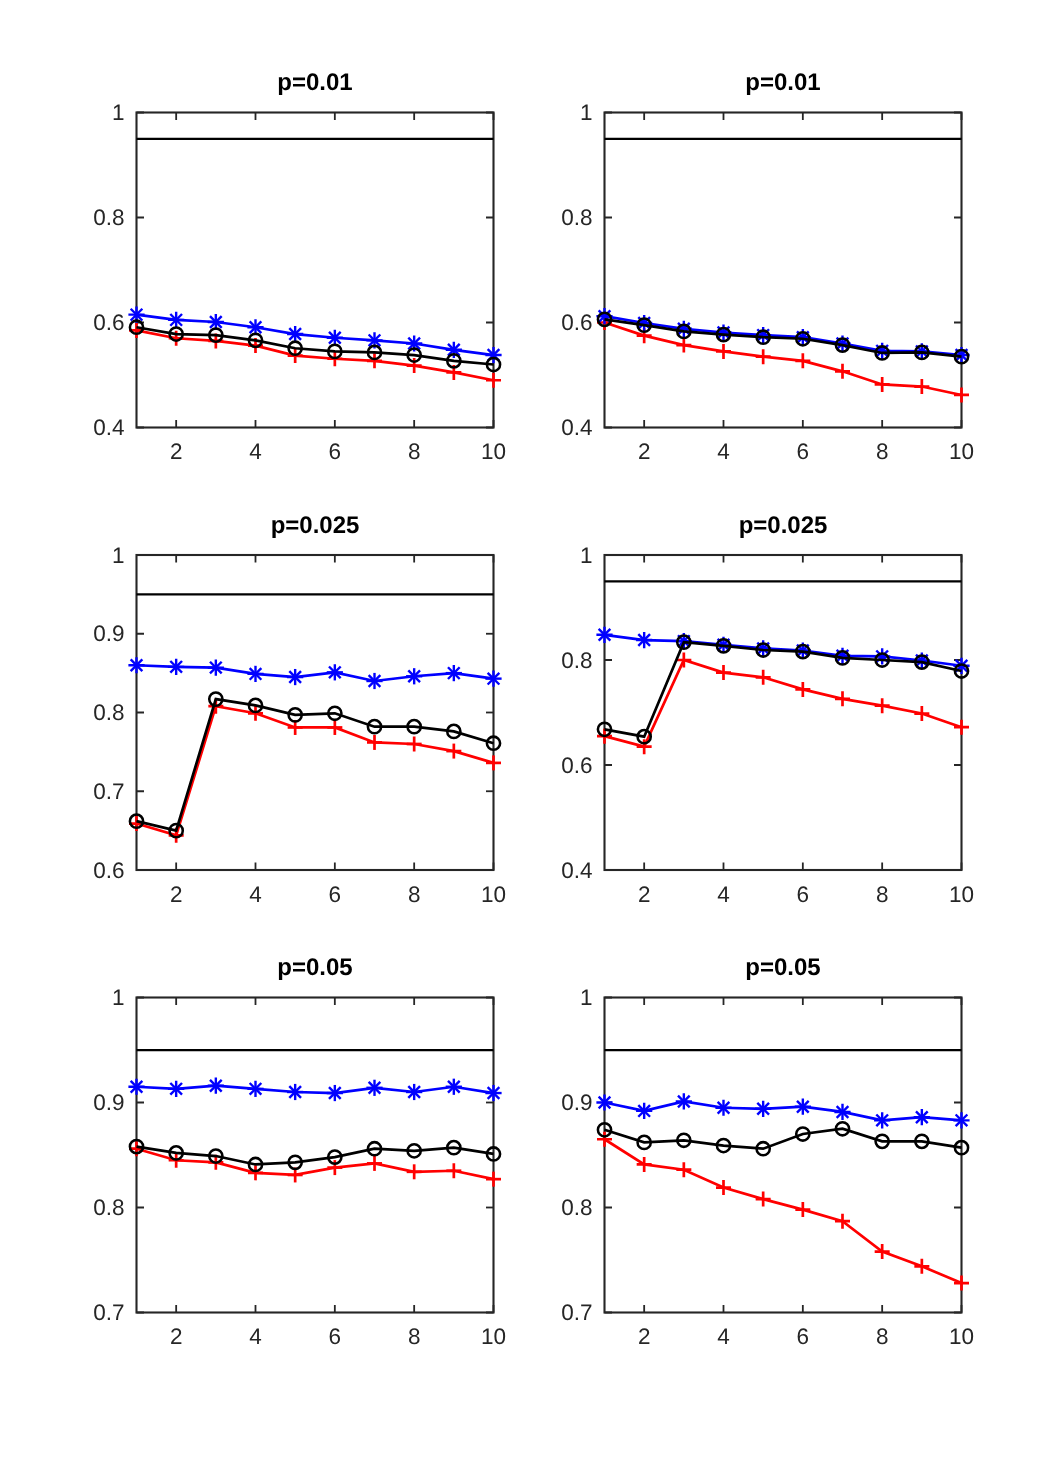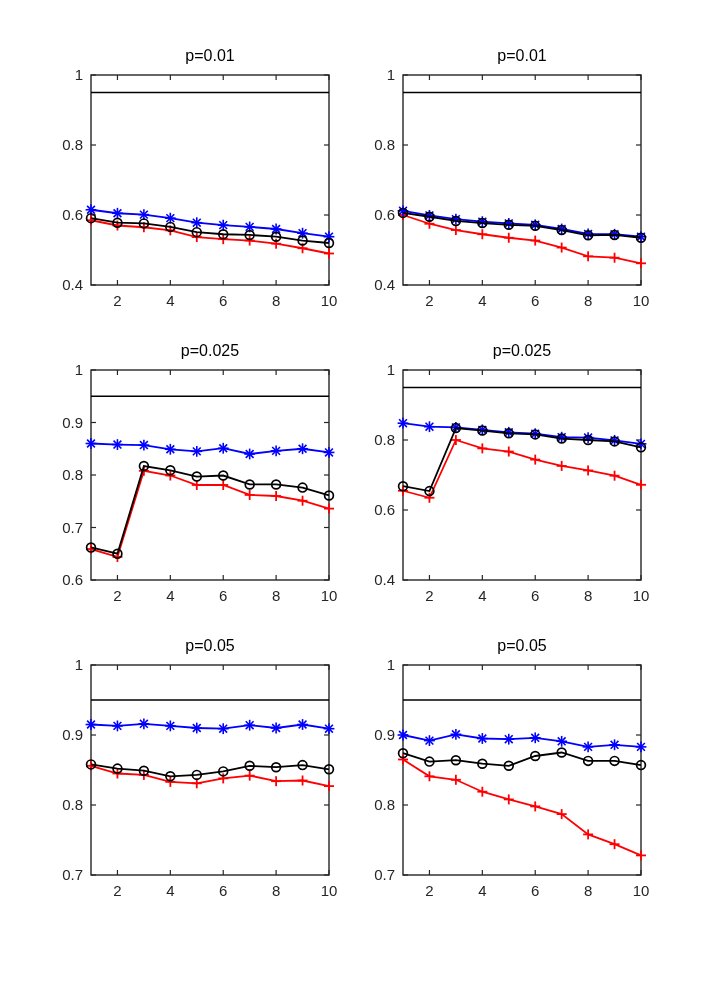--- a/index.html
+++ b/index.html
@@ -4,21 +4,21 @@
 <style>
   html,body{margin:0;padding:0;}
   body{
     width:708px;height:981px;background:#ffffff;position:relative;
     font-family:"Liberation Sans", sans-serif;
   }
   .figure{position:absolute;left:0;top:0;width:708px;height:981px;}
   .subplot{position:absolute;width:318px;height:285px;}
   .subplot .title{
     position:absolute;left:60px;top:7px;width:238px;text-align:center;
-    font-size:16px;font-weight:normal;color:#000;letter-spacing:0px;
+    font-size:16px;font-weight:bold;color:#000;letter-spacing:0px;
   }
   .subplot svg{position:absolute;left:0;top:0;}
   .subplot svg text{
     font-family:"Liberation Sans", sans-serif;
     font-size:15px;fill:#262626;
   }
 </style>
 </head>
 <body>
 

